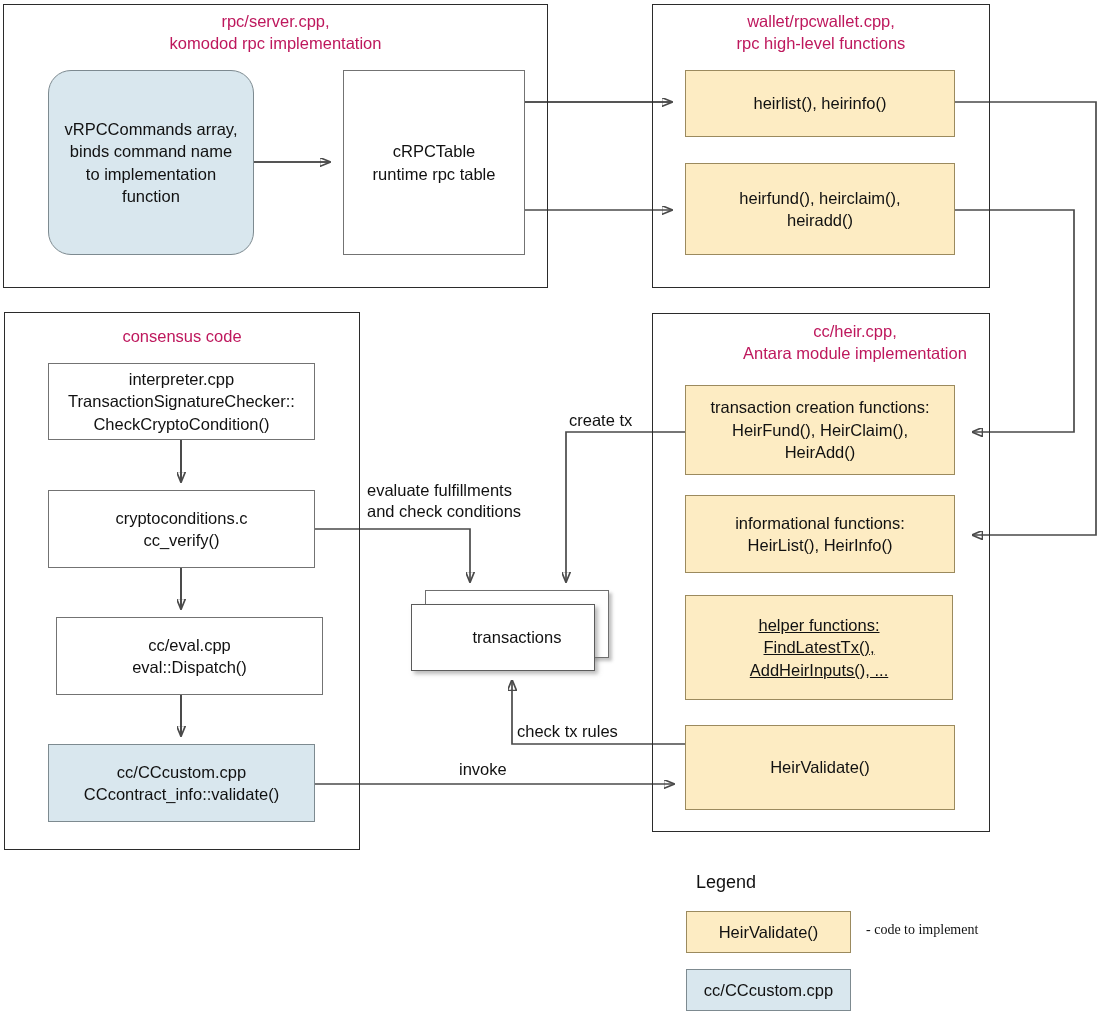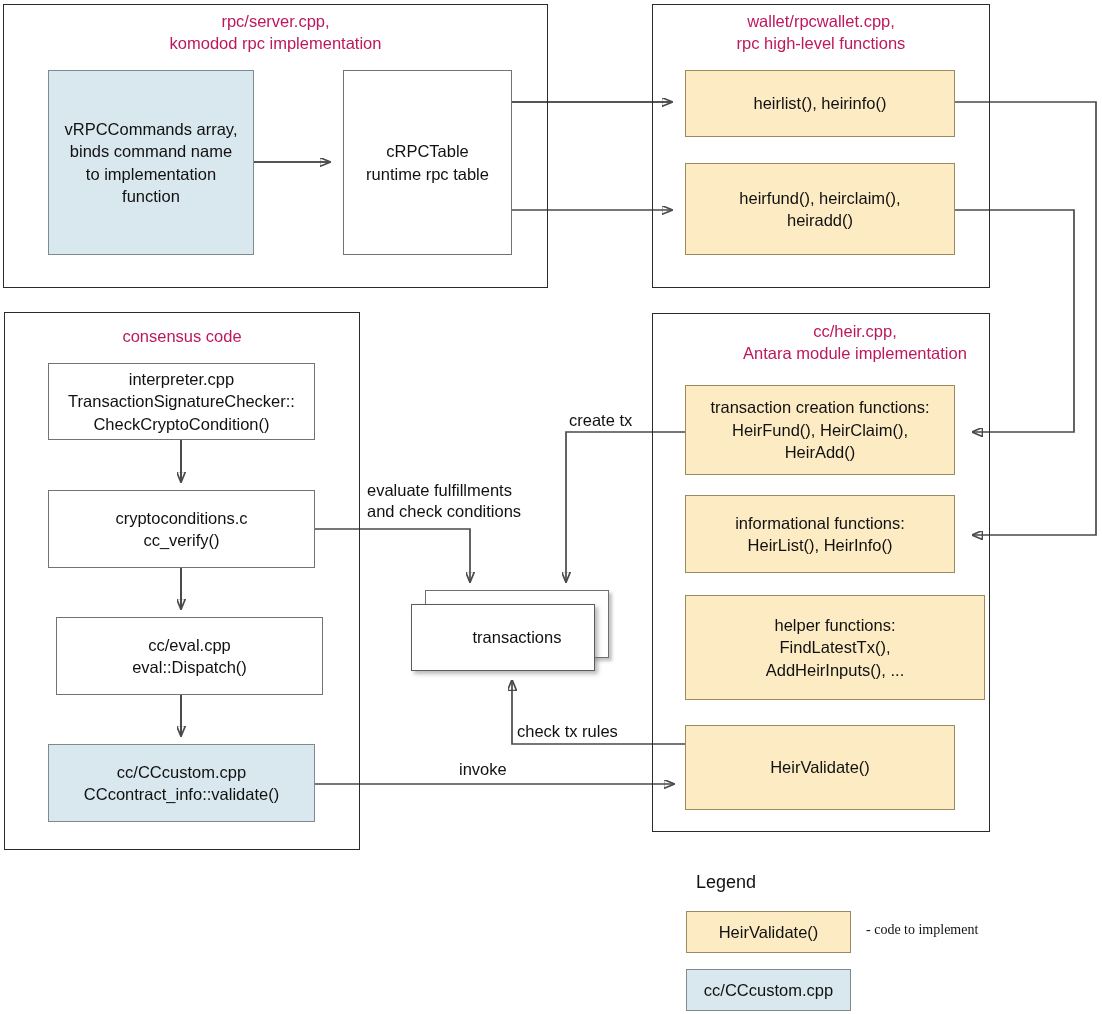--- a/index.html
+++ b/index.html
@@ -71,26 +71,26 @@
 
     <path d="M685,744 L512,744 L512,680" marker-end="url(#ah)"></path>
 
     <path d="M315,784 L674,784" marker-end="url(#ah)"></path>
   </svg>
 
   <div class="group" style="left:3px;top:4px;width:545px;height:284px;"></div>
   <div class="group-title" style="left:3px;top:10px;width:545px;">rpc/server.cpp,
 komodod rpc implementation</div>
 
-  <div class="node blue" style="left:48px;top:70px;width:206px;height:185px;">vRPCCommands array,
+  <div class="node blue" style="left:48px;top:70px;width:206px;height:185px;border-radius:23px;">vRPCCommands array,
 binds command name
 to implementation
 function</div>
 
-  <div class="node plain" style="left:343px;top:70px;width:169px;height:185px;">cRPCTable
+  <div class="node plain" style="left:343px;top:70px;width:182px;height:185px;">cRPCTable
 runtime rpc table</div>
 
   <div class="group" style="left:652px;top:4px;width:338px;height:284px;"></div>
   <div class="group-title" style="left:652px;top:10px;width:338px;">wallet/rpcwallet.cpp,
 rpc high-level functions</div>
 
   <div class="node yellow" style="left:685px;top:70px;width:270px;height:67px;">heirlist(), heirinfo()</div>
 
   <div class="node yellow" style="left:685px;top:163px;width:270px;height:92px;">heirfund(), heirclaim(),
 heiradd()</div>
@@ -115,21 +115,21 @@
   <div class="group-title" style="left:652px;top:320px;width:406px;">cc/heir.cpp,
 Antara module implementation</div>
 
   <div class="node yellow" style="left:685px;top:385px;width:270px;height:90px;">transaction creation functions:
 HeirFund(), HeirClaim(),
 HeirAdd()</div>
 
   <div class="node yellow" style="left:685px;top:495px;width:270px;height:78px;">informational functions:
 HeirList(), HeirInfo()</div>
 
-  <div class="node yellow" style="left:685px;top:595px;width:300px;height:105px;">helper functions:
+  <div class="node yellow" style="left:685px;top:595px;width:268px;height:105px;text-decoration:underline;">helper functions:
 FindLatestTx(),
 AddHeirInputs(), ...</div>
 
   <div class="node yellow" style="left:685px;top:725px;width:270px;height:85px;">HeirValidate()</div>
 
   <div class="card-back" style="left:425px;top:590px;width:184px;height:68px;"></div>
   <div class="card-front" style="left:411px;top:604px;width:184px;height:67px;padding-left:28px;">transactions</div>
 
   <div class="edge-label" style="left:569px;top:410px;">create tx</div>
 

